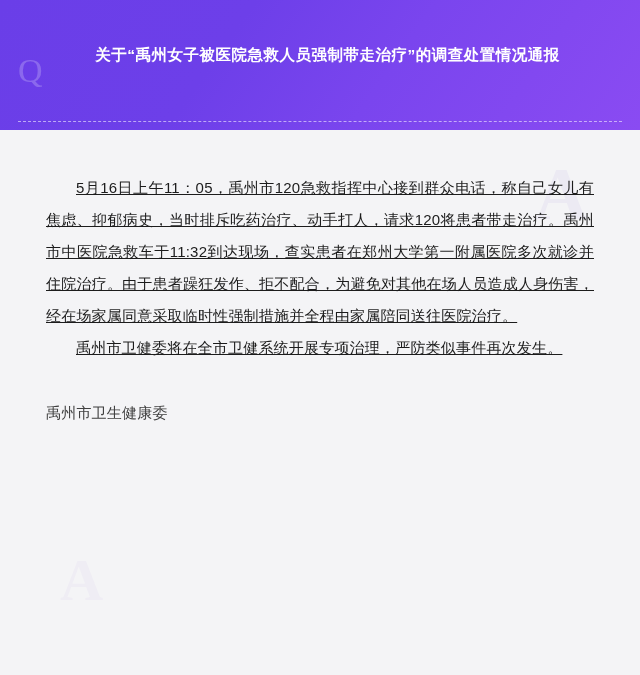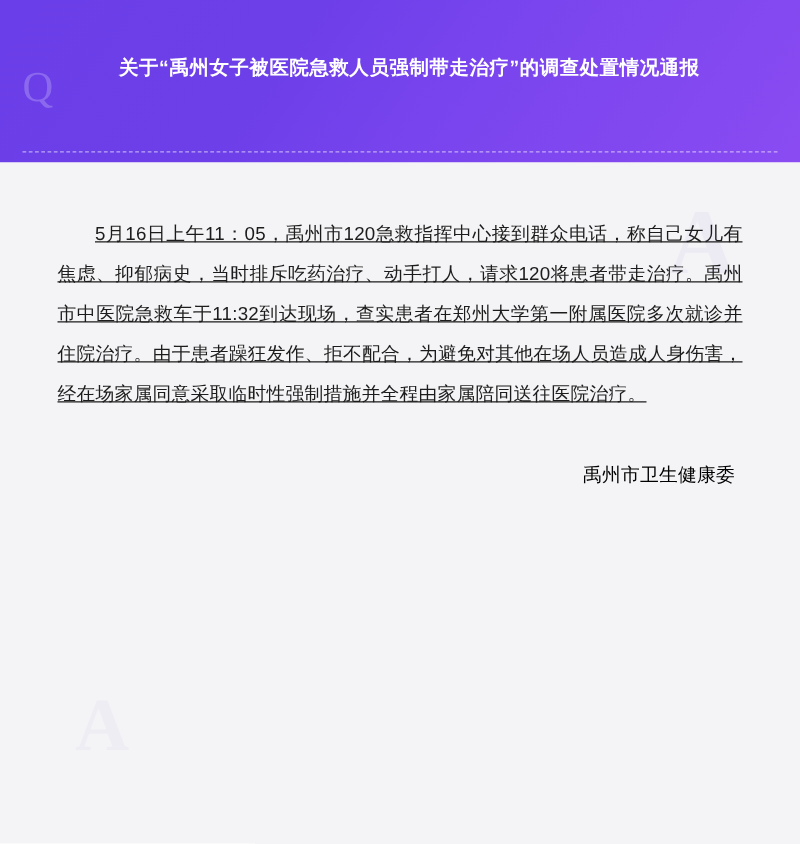--- a/index.html
+++ b/index.html
@@ -95,24 +95,24 @@
     color: #1c1c1c;
     text-indent: 2em;
     margin: 0 0 0 0;
     text-align: justify;
     letter-spacing: 0.2px;
     text-decoration: underline;
   }
   .sign {
     position: relative;
     margin-top: 34px;
-    text-align: right;
+    text-align: left;
     font-size: 15px;
     line-height: 30px;
-    color: #000000;
+    color: #404040;
     padding-right: 6px;
   }
   .sign div {
     letter-spacing: 0.2px;
   }
 </style>
 </head>
 <body>
 
 <div class="page">
@@ -121,19 +121,20 @@
     <div class="banner-watermark">Q</div>
     <div class="banner-title">关于“禹州女子被医院急救人员强制带走治疗”的调查处置情况通报</div>
     <div class="banner-dash"></div>
   </div>
 
   <div class="doc">
     <div class="doc-watermark">A</div>
     <div class="doc-watermark2">A</div>
 
     <p class="para">5月16日上午11：05，禹州市120急救指挥中心接到群众电话，称自己女儿有焦虑、抑郁病史，当时排斥吃药治疗、动手打人，请求120将患者带走治疗。禹州市中医院急救车于11:32到达现场，查实患者在郑州大学第一附属医院多次就诊并住院治疗。由于患者躁狂发作、拒不配合，为避免对其他在场人员造成人身伤害，经在场家属同意采取临时性强制措施并全程由家属陪同送往医院治疗。</p>
+    <p class="para">禹州市卫健委将在全市卫健系统开展专项治理，严防类似事件再次发生。</p>
 
     <div class="sign">
       <div>禹州市卫生健康委</div>
     </div>
   </div>
 
 </div>
 
 </body></html>

